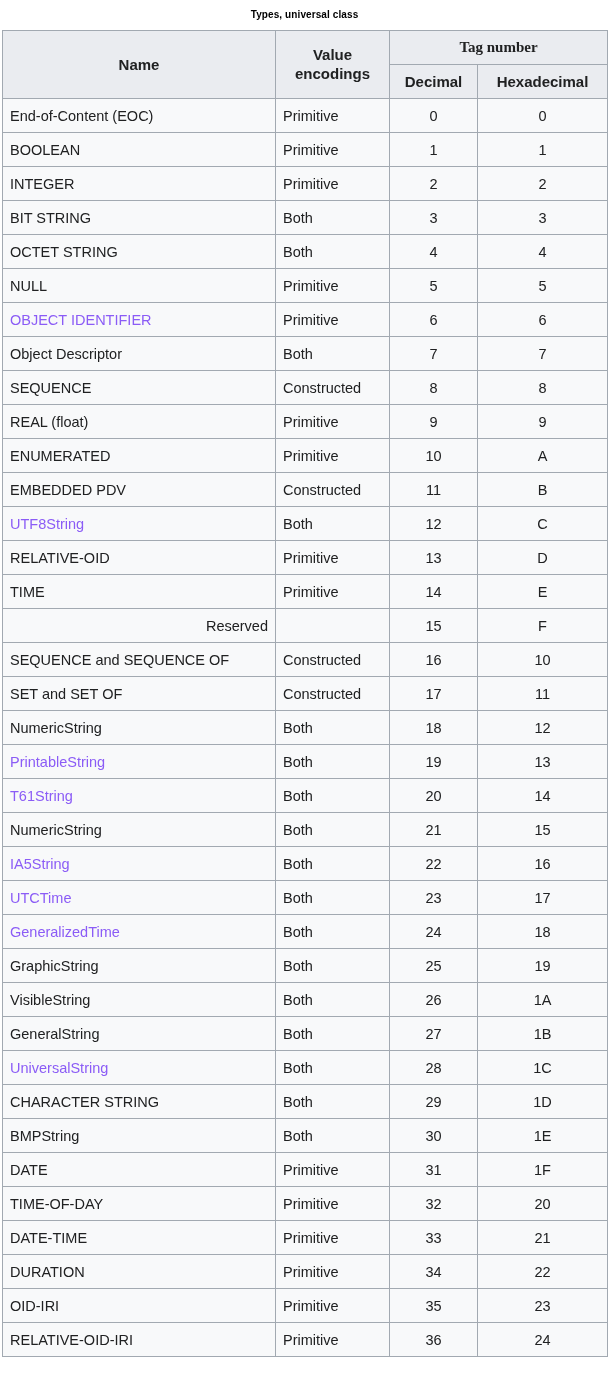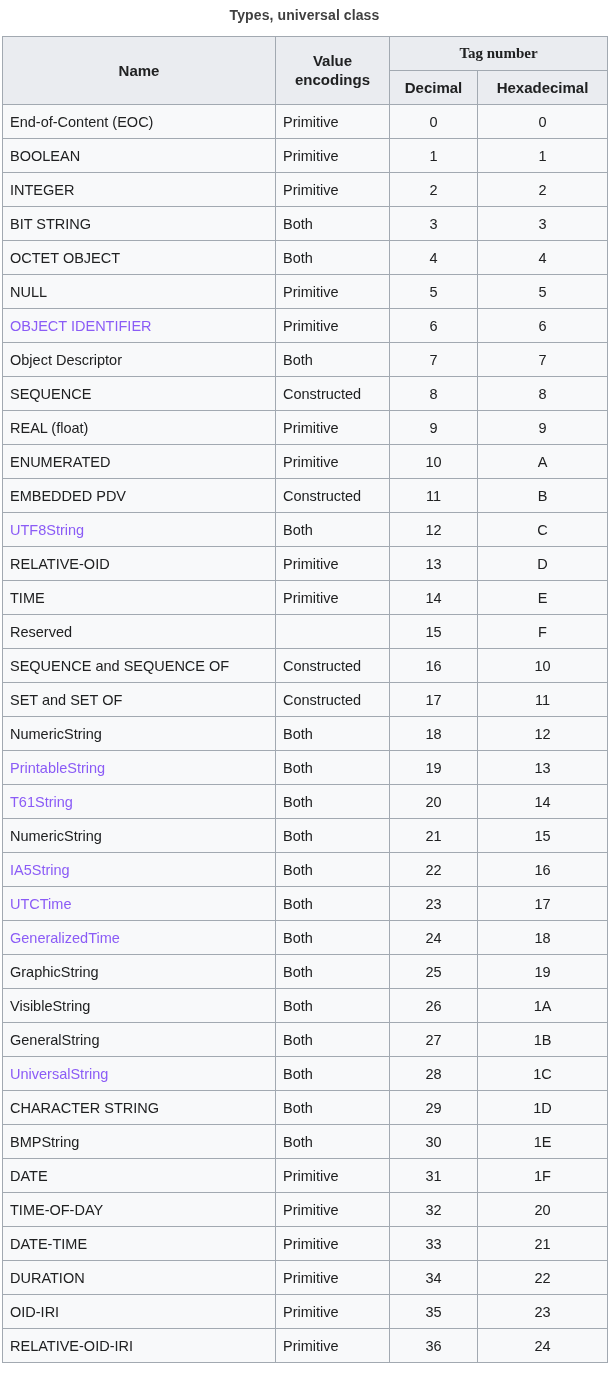--- a/index.html
+++ b/index.html
@@ -9,25 +9,25 @@
   }
   body {
     width: 609px;
     height: 1399px;
     font-family: "Liberation Sans", sans-serif;
     color: #202122;
     overflow: hidden;
   }
   .caption {
     text-align: center;
-    font-size: 14px;
+    font-size: 10px;
     font-weight: bold;
-    color: #404040;
+    color: #000000;
     line-height: 30px;
-    height: 36px;
+    height: 30px;
     letter-spacing: 0.1px;
   }
   table.wikitable {
     border-collapse: collapse;
     width: 605px;
     margin: 0 2px;
     background: #f8f9fa;
     table-layout: fixed;
   }
   table.wikitable th,
@@ -52,21 +52,21 @@
   col.c-enc     { width: 114px; }
   col.c-dec     { width: 88px; }
   col.c-hex     { width: 130px; }
 
   td.name      { text-align: left; }
   td.enc       { text-align: left; }
   td.dec       { text-align: center; }
   td.hex       { text-align: center; }
 
   td.reserved-name {
-    text-align: left;
+    text-align: right;
     background: #eaeaea;
   }
   td.empty { background: #f8f9fa; }
 
   a.link {
     color: #8b5cf6;
     text-decoration: none;
   }
   th.name-head { height: 70px; }
   th.enc-head  { height: 70px; line-height: 1.25; }
@@ -115,21 +115,21 @@
         <td class="dec">2</td>
         <td class="hex">2</td>
       </tr>
       <tr>
         <td class="name">BIT STRING</td>
         <td class="enc">Both</td>
         <td class="dec">3</td>
         <td class="hex">3</td>
       </tr>
       <tr>
-        <td class="name">OCTET OBJECT</td>
+        <td class="name">OCTET STRING</td>
         <td class="enc">Both</td>
         <td class="dec">4</td>
         <td class="hex">4</td>
       </tr>
       <tr>
         <td class="name">NULL</td>
         <td class="enc">Primitive</td>
         <td class="dec">5</td>
         <td class="hex">5</td>
       </tr>

